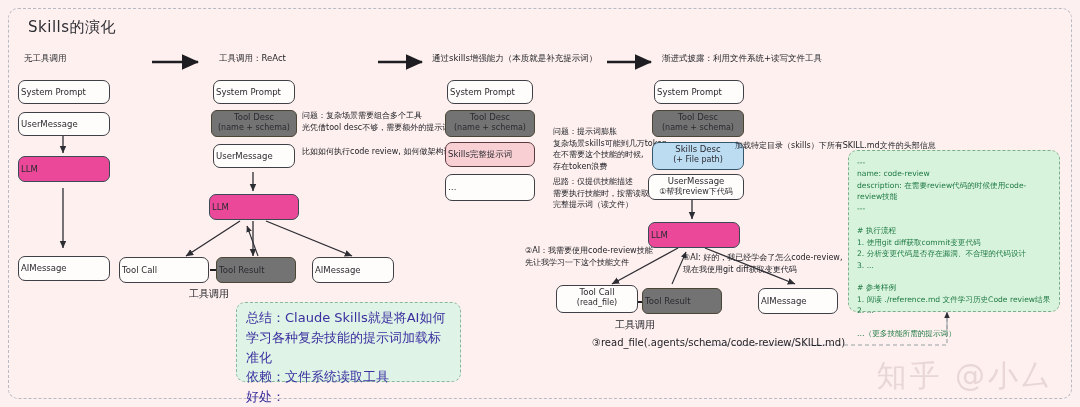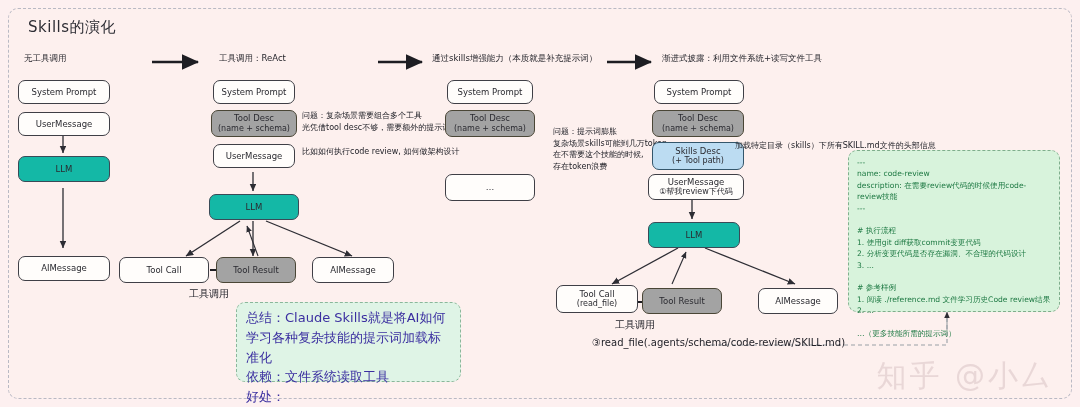--- a/index.html
+++ b/index.html
@@ -24,30 +24,30 @@
   .title{
     position:absolute;left:28px;top:18px;
     font-size:15px;color:#2c2c33;letter-spacing:.5px;
     font-family:"DejaVu Sans",sans-serif;
   }
   
   .node{
     position:absolute;box-sizing:border-box;
     border:1.3px solid #3f3f46;border-radius:7px;
     background:#ffffff;
-    display:flex;align-items:center;justify-content:center;
+    display:flex;align-items:center;justify-content:flex-start;
     text-align:center;
     font-size:8.5px;color:#2a2a30;
     line-height:1.25;
     padding:1px 2px;
     font-family:"DejaVu Sans",sans-serif;
   }
   .node.white{background:#fffdfb;}
-  .node.yellow{background:#a3a3a3;border-color:#4a4636;}
-  .node.blue{background:#14b8a6;border-color:#3a4a57;}
+  .node.yellow{background:#737373;border-color:#4a4636;border-radius:6px;}
+  .node.blue{background:#ec4899;border-color:#3a4a57;}
   .node.pink{background:#f8d0d4;border-color:#5a3a3f;}
   .node.blue2{background:#bcdcf2;border-color:#34566b;}
   .node .sub{display:block;font-size:8px;}
 
   
   .colhead{
     position:absolute;font-size:8.5px;color:#1f1f26;
     white-space:nowrap;
     font-family:"DejaVu Sans",sans-serif;
   }
@@ -176,39 +176,45 @@
   <div class="ann" style="left:302px;top:146px;width:180px;">比如如何执行code review, 如何做架构设计</div>
 
   <div class="colhead" style="left:432px;top:53px;">通过skills增强能力（本质就是补充提示词）</div>
   <div class="node white" style="left:447px;top:80px;width:86px;height:24px;">
       <span>System Prompt</span>
     </div>
   <div class="node yellow" style="left:445px;top:110px;width:90px;height:27px;flex-direction:column;">
     <span>Tool Desc</span>
     <span class="sub">(name + schema)</span>
   </div>
+  <div class="node pink" style="left:445px;top:142px;width:90px;height:25px;">
+      <span>Skills完整提示词</span>
+    </div>
   <div class="node white" style="left:445px;top:174px;width:90px;height:27px;">
       <span>…</span>
     </div>
   <div class="ann" style="left:553px;top:126px;width:140px;">问题：提示词膨胀
 复杂场景skills可能到几万token,
 在不需要这个技能的时候,
 存在token浪费</div>
+  <div class="ann" style="left:553px;top:176px;width:140px;">思路：仅提供技能描述
+需要执行技能时，按需读取
+完整提示词（读文件）</div>
 
   <div class="colhead" style="left:662px;top:53px;">渐进式披露：利用文件系统+读写文件工具</div>
   <div class="node white" style="left:654px;top:80px;width:90px;height:24px;">
       <span>System Prompt</span>
     </div>
   <div class="node yellow" style="left:652px;top:110px;width:92px;height:27px;flex-direction:column;">
     <span>Tool Desc</span>
     <span class="sub">(name + schema)</span>
   </div>
   <div class="node blue2" style="left:652px;top:142px;width:92px;height:28px;flex-direction:column;">
     <span>Skills Desc</span>
-    <span class="sub">(+ Tool path)</span>
+    <span class="sub">(+ File path)</span>
   </div>
   <div class="node white" style="left:648px;top:174px;width:96px;height:26px;flex-direction:column;">
     <span>UserMessage</span>
     <span class="sub">①帮我review下代码</span>
   </div>
   <div class="node blue" style="left:648px;top:222px;width:92px;height:26px;">
       <span>LLM</span>
     </div>
   <div class="node white" style="left:556px;top:285px;width:82px;height:28px;flex-direction:column;">
     <span>Tool Call</span>
@@ -216,20 +222,24 @@
   </div>
   <div class="node yellow" style="left:642px;top:288px;width:80px;height:26px;">
       <span>Tool Result</span>
     </div>
   <div class="node white" style="left:758px;top:288px;width:80px;height:26px;">
       <span>AIMessage</span>
     </div>
   <div class="label-small" style="left:615px;top:318px;">工具调用</div>
 
   <div class="ann" style="left:735px;top:140px;width:320px;">加载特定目录（skills）下所有SKILL.md文件的头部信息</div>
+  <div class="ann" style="left:525px;top:245px;width:160px;">②AI：我需要使用code-review技能
+先让我学习一下这个技能文件</div>
+  <div class="ann" style="left:683px;top:252px;width:210px;">④AI: 好的，我已经学会了怎么code-review,
+现在我使用git diff获取变更代码</div>
   <div class="label-small" style="left:592px;top:337px;">③read_file(.agents/schema/code-review/SKILL.md)</div>
 
   <div class="greenpanel" style="left:848px;top:150px;width:212px;height:162px;">---
 name: code-review
 description: 在需要review代码的时候使用code-review技能
 ---
 
 # 执行流程
 1. 使用git diff获取commit变更代码
 2. 分析变更代码是否存在漏洞、不合理的代码设计

